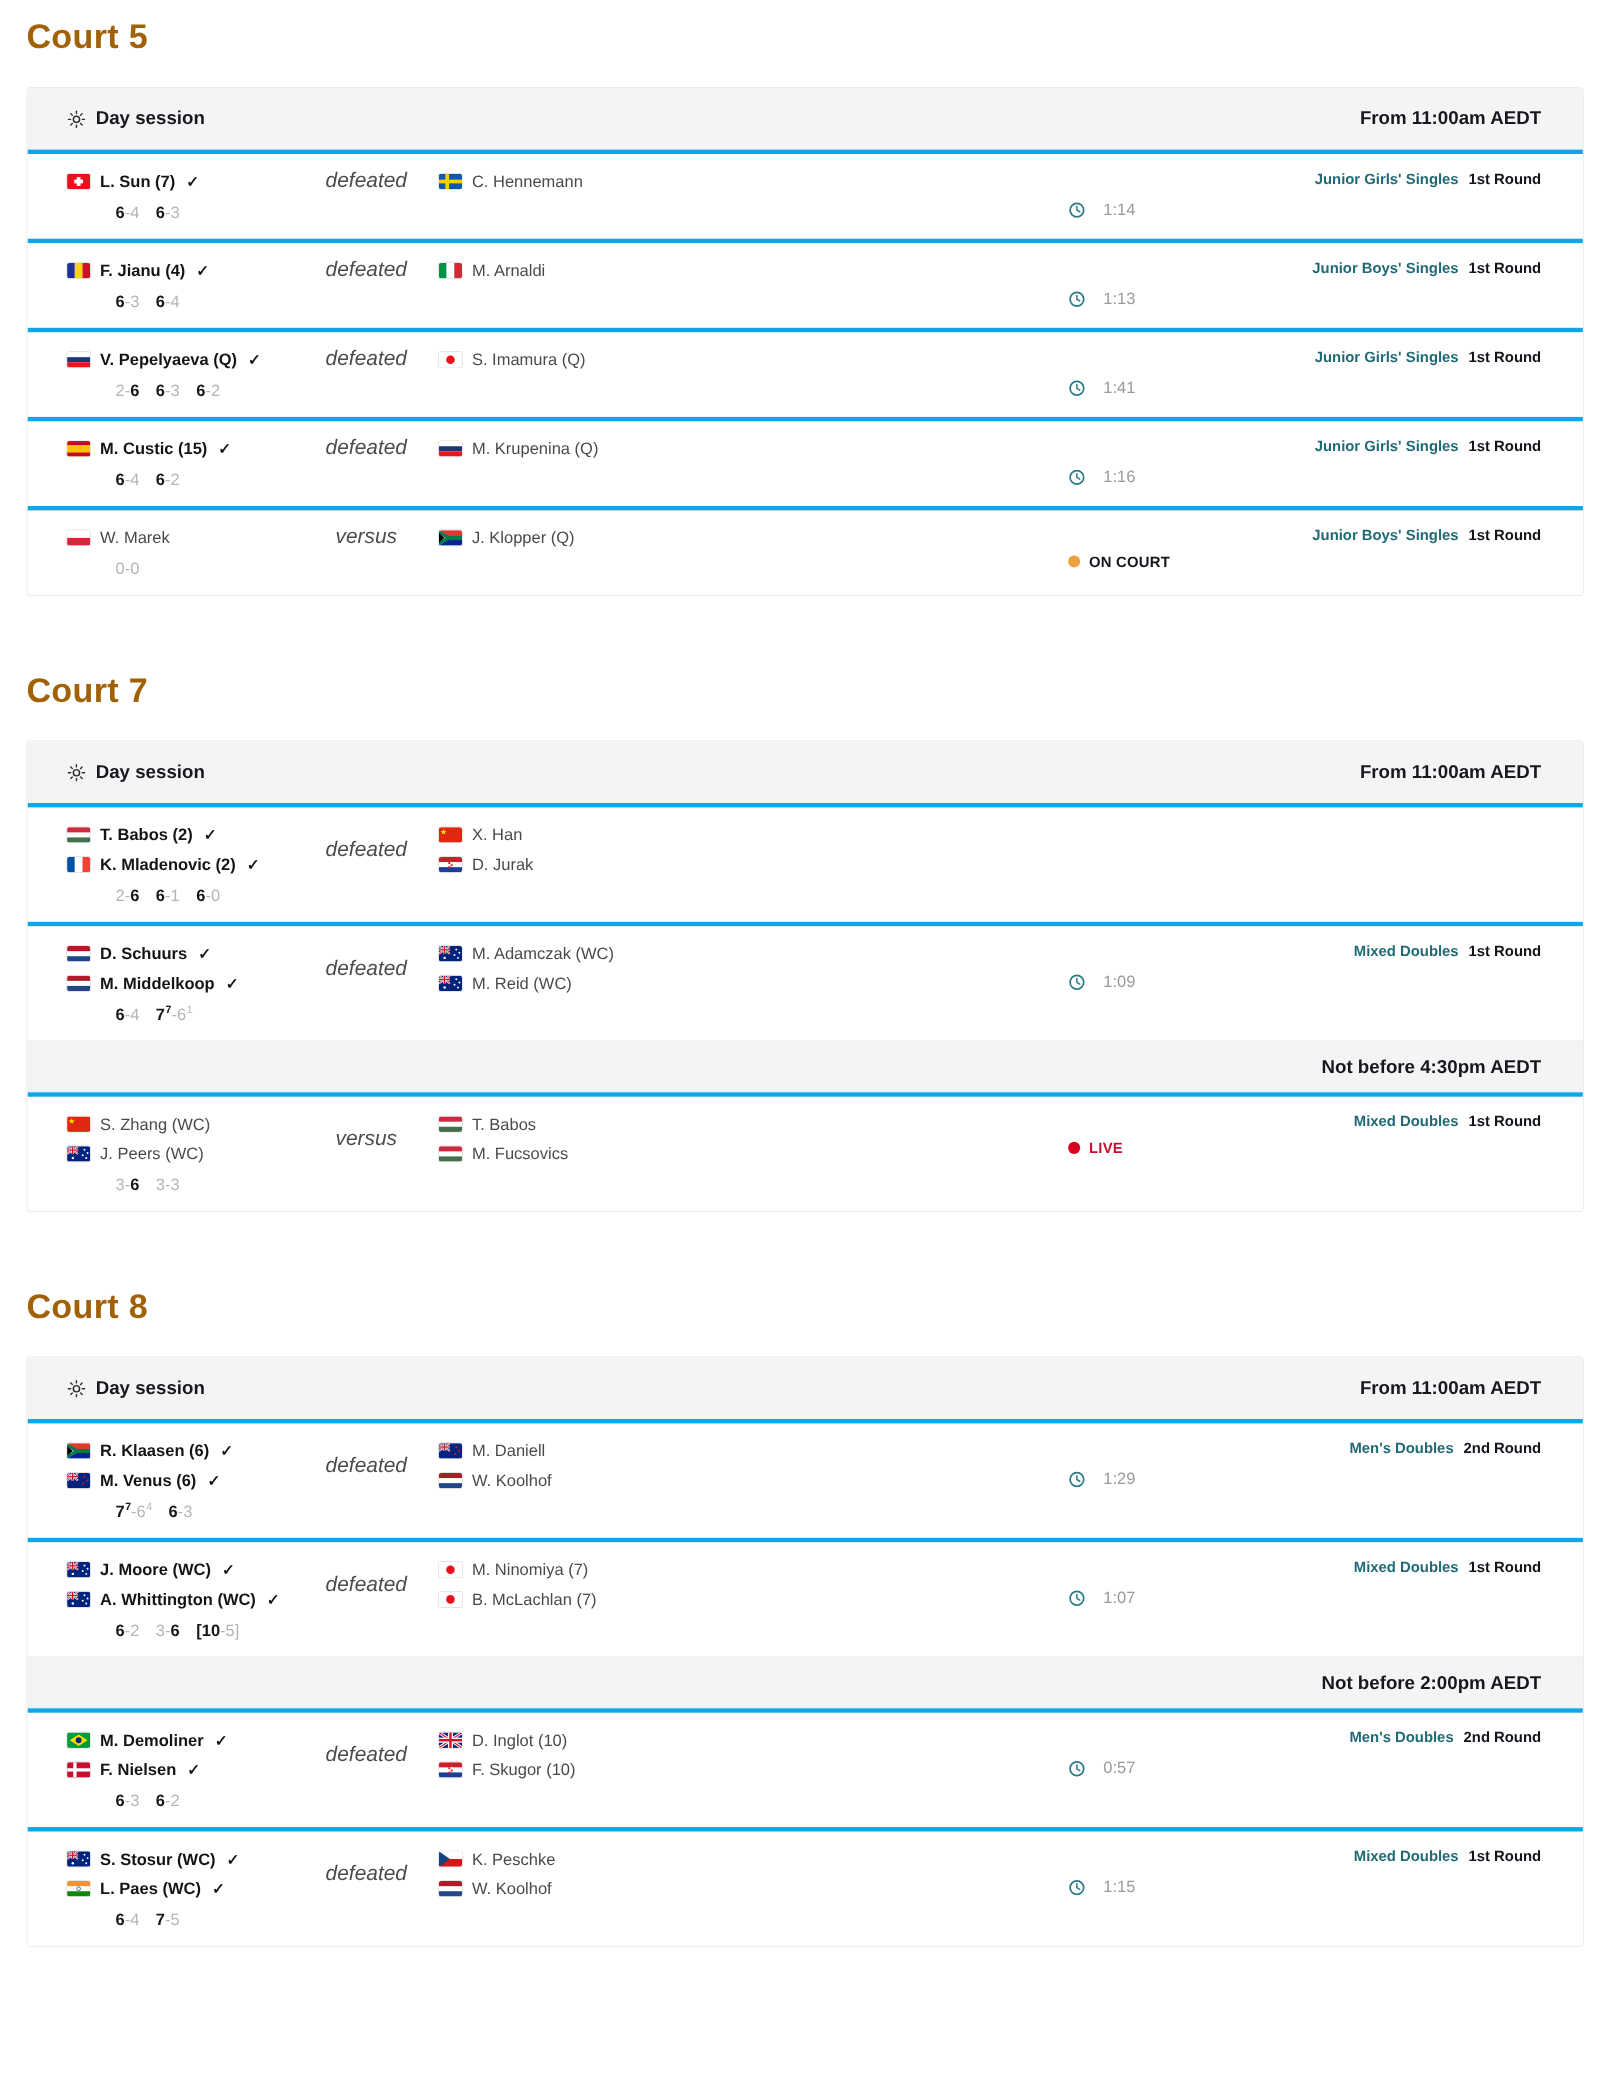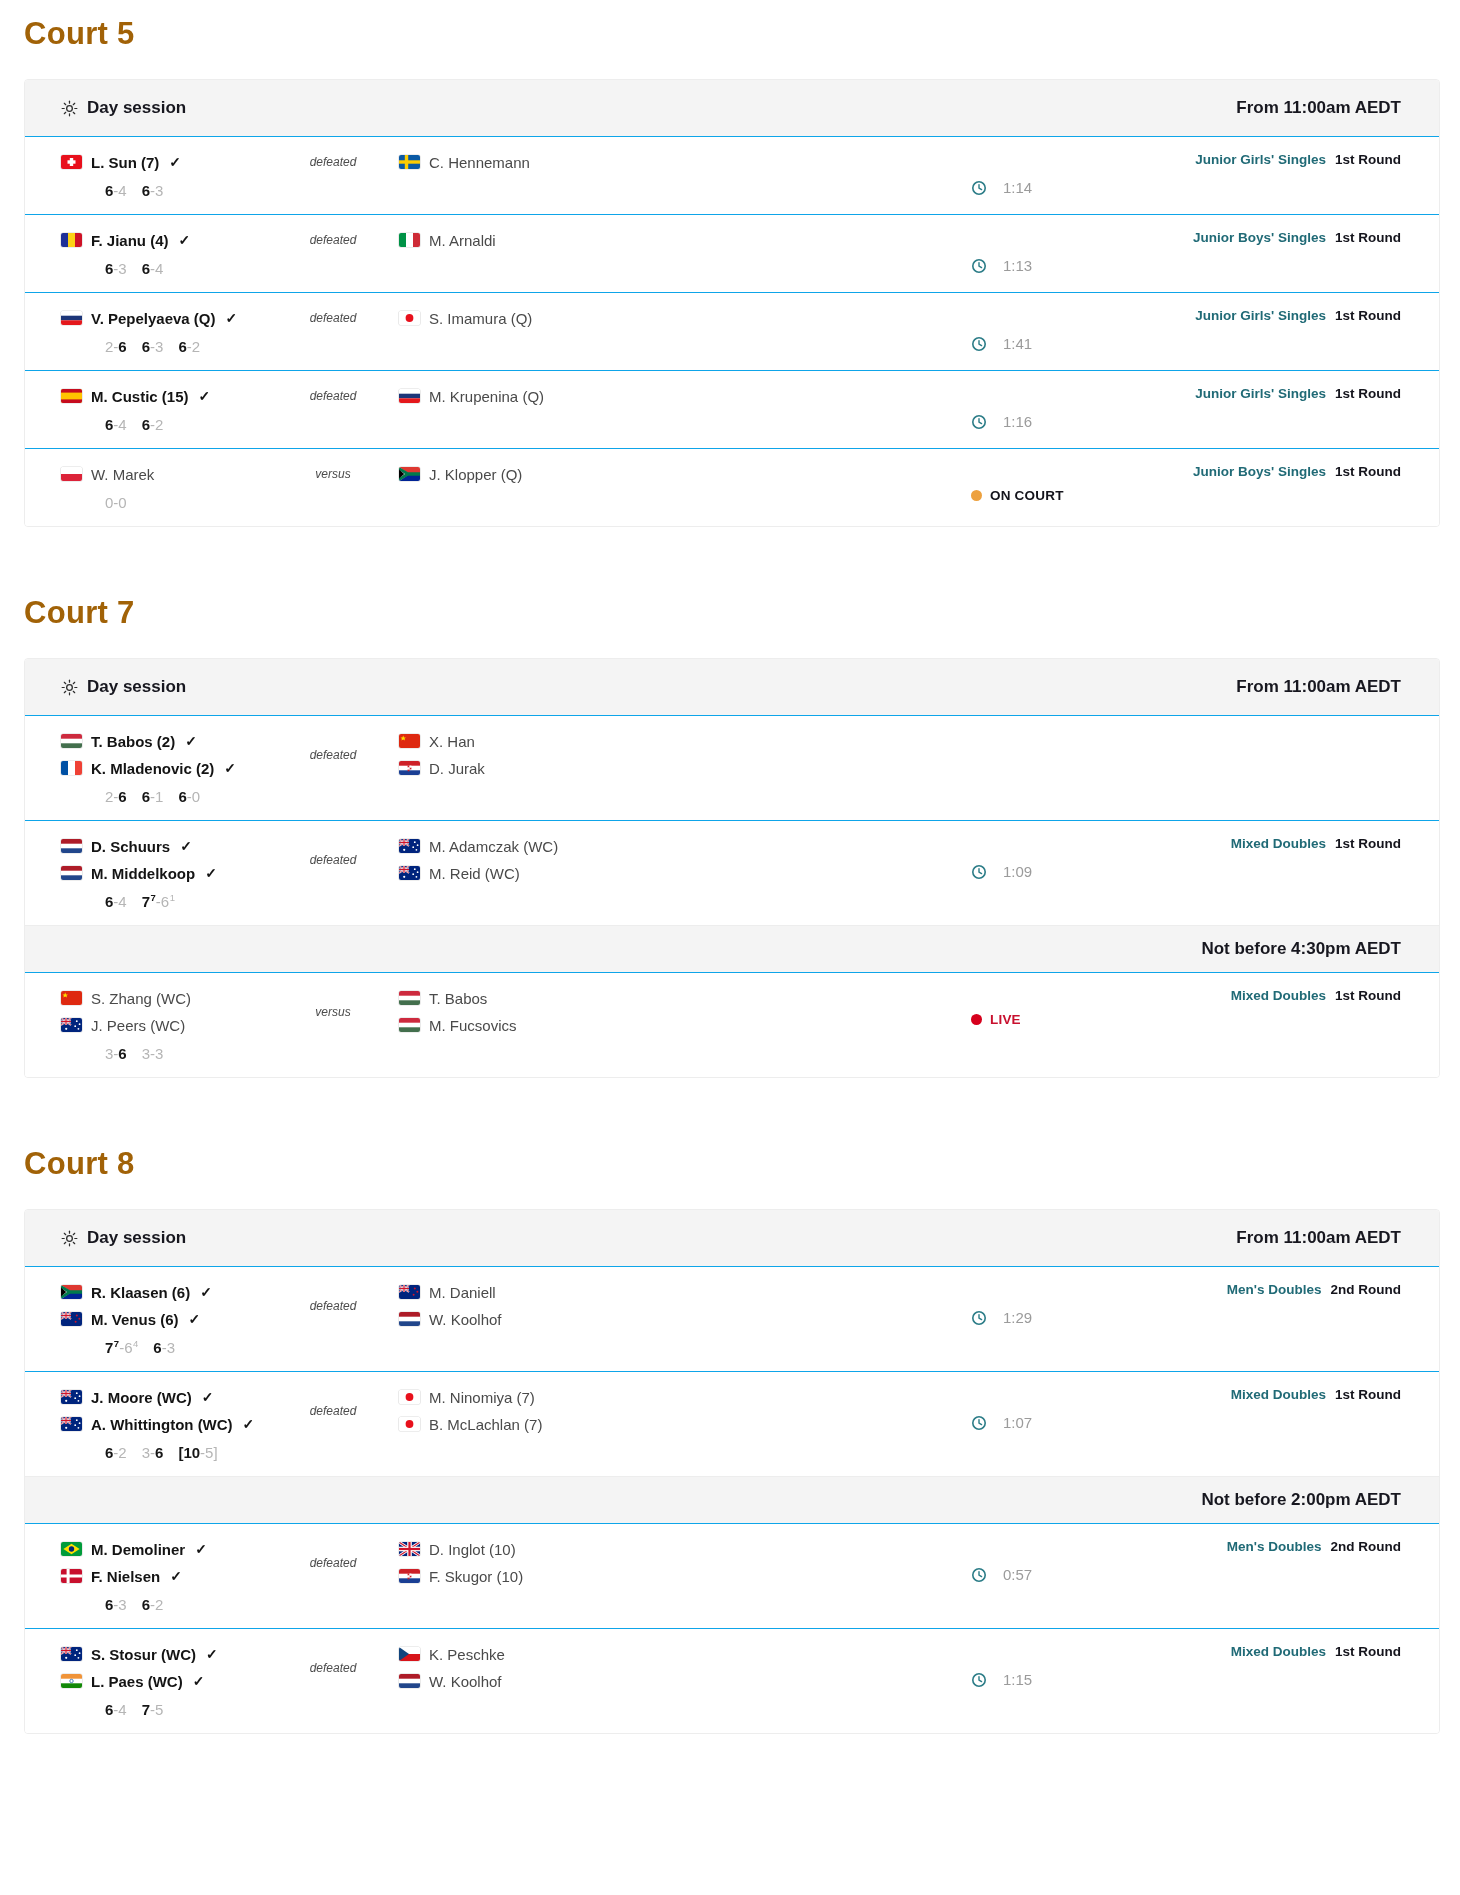--- a/index.html
+++ b/index.html
@@ -10,27 +10,27 @@
   }
   .court{margin-bottom:68px;}
   .court:last-child{margin-bottom:0;}
   .court-title{font-size:31px;font-weight:800;color:#a16207;margin:0 0 27px 0;letter-spacing:.3px;}
   .card{border:1px solid #ededed;border-radius:4px;overflow:hidden;background:#fff;}
   .band{background:#f4f4f4;display:flex;align-items:center;justify-content:space-between;
         padding:0 38px 0 36px;height:56px;font-size:17px;font-weight:700;color:#17171f;}
   .band .bleft{display:flex;align-items:center;gap:9px;}
   .band.sub{height:46px;justify-content:flex-end;border-top:1px solid #ededed;}
   .sun{width:17px;height:17px;flex:none;}
-  .match-row{display:flex;padding:13px 38px 15px 36px;border-top:1px solid #0ea5e9;background:#fff;cursor:pointer;}
+  .match-row{display:flex;padding:13px 38px 15px 36px;border-top:4px solid #0ea5e9;background:#fff;cursor:pointer;}
   .match-main{flex:1;min-width:0;}
   .row-top{display:flex;align-items:center;}
   .teamcol{display:flex;flex-direction:column;gap:3px;}
   .t1{width:206px;flex:none;}
   .sepcol{width:132px;flex:none;display:flex;justify-content:center;}
-  .sep{font-style:italic;font-size:12px;color:#4c4c4c;}
+  .sep{font-style:italic;font-size:19px;color:#4c4c4c;}
   .team-line{display:flex;align-items:center;gap:9px;height:24px;white-space:nowrap;}
   .flag{width:21px;height:14px;border-radius:2px;box-shadow:0 0 0 .6px rgba(0,0,0,.14);flex:none;display:block;}
   .pname{font-size:15px;color:#4a4a4a;}
   .team-line.winner .pname{font-weight:700;color:#141414;}
   .check{font-weight:800;font-size:14px;color:#141414;margin-left:1px;}
   .score{display:flex;gap:15px;margin-top:8px;font-size:15px;margin-left:44px;}
   .score .hi{color:#161616;font-weight:700;}
   .score .lo{color:#b5b5b5;}
   .score sup{font-size:9.5px;line-height:0;vertical-align:super;margin-left:.5px;}
   .meta{width:430px;flex:none;text-align:right;padding-top:2px;}

